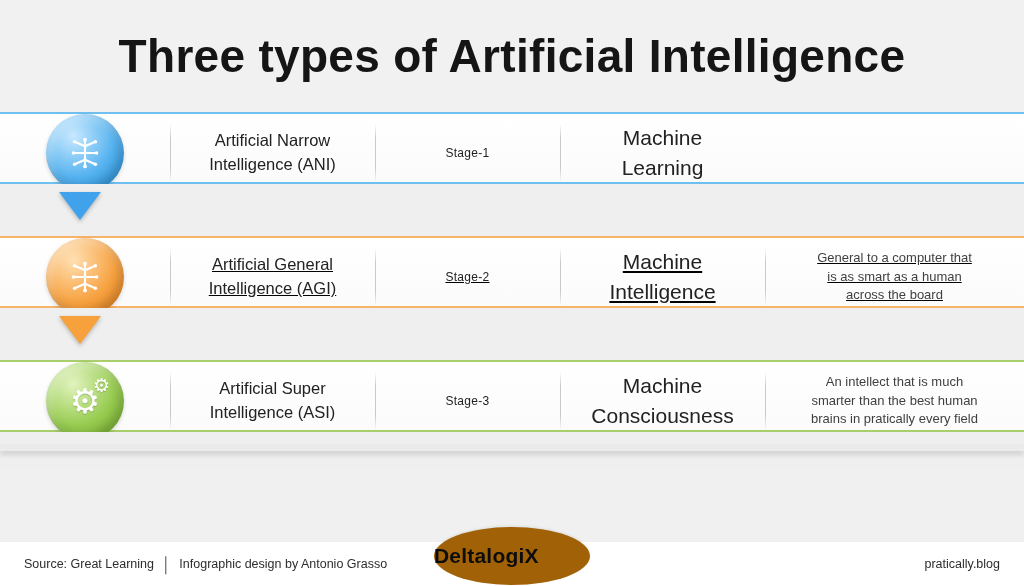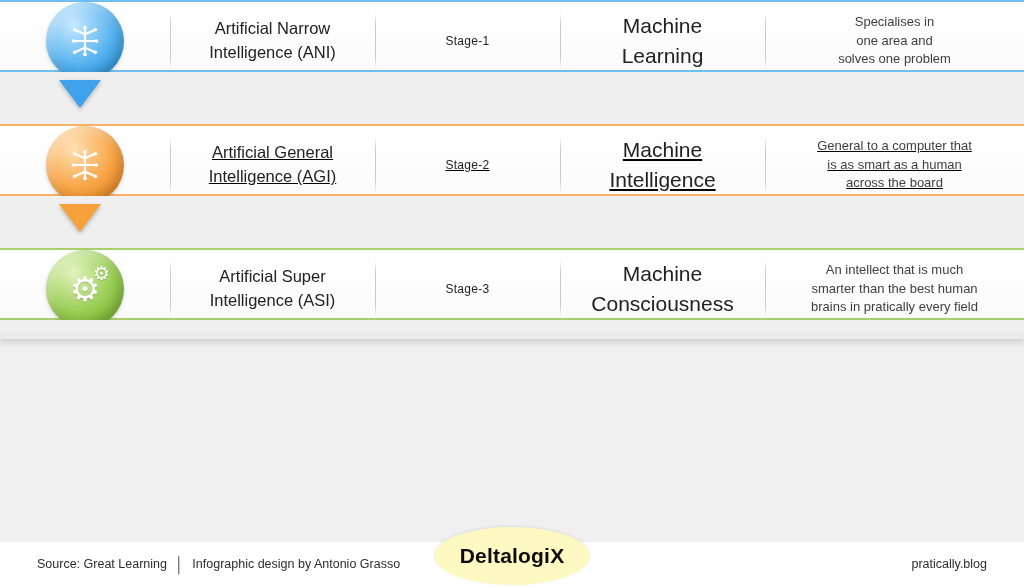--- a/index.html
+++ b/index.html
@@ -59,38 +59,41 @@
     filter:drop-shadow(0 2px 2px rgba(0,0,0,0.25));
   }
   .arrow-blue   { border-top:28px solid #3fa2ea; }
   .arrow-orange { border-top:28px solid #f7a13c; }
 
   
   .shelf-zone { height:38px; position:relative; background:#efefef; }
   .shelf { position:absolute; top:12px; left:0; right:0; height:7px; background:#ebebeb; box-shadow:0 4px 5px rgba(0,0,0,0.12); }
   .footer {
     position:absolute; bottom:0; left:0; right:0; height:44px; background:#ffffff;
-    display:flex; align-items:center; justify-content:space-between; padding:0 37px;
+    display:flex; align-items:center; justify-content:space-between; padding:0 24px;
     font-size:12.5px; color:#2d2d2d;
   }
   .footer-left { display:flex; align-items:center; gap:8px; }
   .footer-bar { font-size:15px; color:#555; }
   .logo-oval {
     position:absolute; left:50%; bottom:1px; transform:translateX(-50%);
-    width:156px; height:58px; background:#fef9c3; border-radius:50%;
-    display:flex; align-items:center; justify-content:center;
+    width:156px; height:58px; background:#a16207; border-radius:50%;
+    display:flex; align-items:center; 
     box-shadow:0 -1px 3px rgba(0,0,0,0.08);
   }
   .logo-text { font-size:21px; font-weight:700; color:#0d0d0d; letter-spacing:0.2px; }
 </style>
 </head>
 <body>
 
 <div class="page">
 
+  <div class="header">
+    <div class="title">Three types of Artificial Intelligence</div>
+  </div>
 
   <div class="band band-blue">
     <div class="cell icon-cell">
       <div class="icon-circle circle-blue">
         <svg viewBox="0 0 48 48" width="46" height="46" aria-hidden="true">
           <g fill="none" stroke="#ffffff" stroke-width="2.2" stroke-linecap="round">
             <path d="M24 12 V36"></path>
             <path d="M24 17 L15 13"></path>
               <path d="M24 17 L33 13"></path>
             <path d="M24 24 L14 24"></path>
@@ -109,23 +112,20 @@
               <circle cx="34.8" cy="35.7" r="1.9"></circle>
           </g>
         </svg>
       </div>
     </div>
     <div class="cell sep cell-name">Artificial Narrow
 Intelligence (ANI)</div>
     <div class="cell sep cell-stage">Stage-1</div>
     <div class="cell sep cell-type">Machine
 Learning</div>
-    <div class="cell sep cell-desc">Specialises in
-one area and
-solves one problem</div>
   </div>
 
   <div class="gap">
     <div class="arrow-down arrow-blue"></div>
   </div>
 
   <div class="band band-orange">
     <div class="cell icon-cell">
       <div class="icon-circle circle-orange">
         <svg viewBox="0 0 48 48" width="46" height="46" aria-hidden="true">

